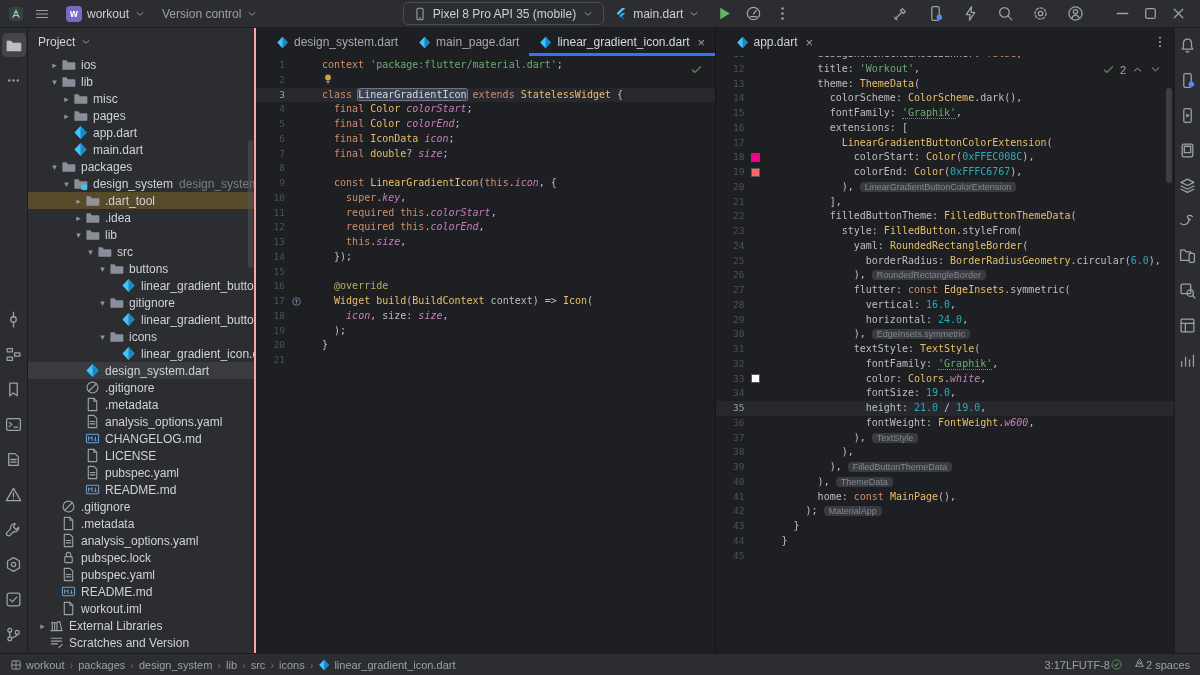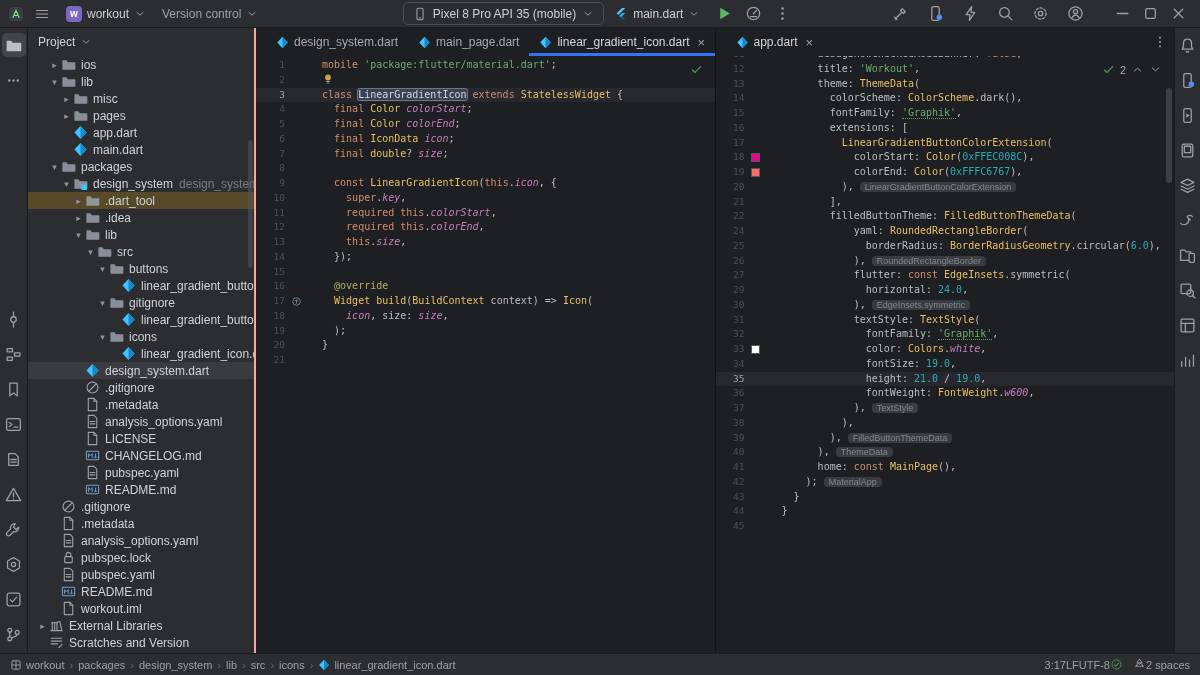--- a/index.html
+++ b/index.html
@@ -587,35 +587,35 @@
                 <path d="M3.5 1.5h6l3 3v10h-9z" fill="none" stroke="#9DA0A8" stroke-width="1.2" stroke-linecap="round" stroke-linejoin="round"></path>
                 <path d="M5.5 8h5M5.5 10.5h5" fill="none" stroke="#9DA0A8" stroke-width="1.2" stroke-linecap="round" stroke-linejoin="round"></path>
               </svg>
             </span>
             <span>analysis_options.yaml</span>
           </div>
           <div class="trow" style="padding-left: 44px;">
             <span class="chev"></span>
             <span class="icon">
               <svg viewBox="0 0 16 16">
+                <rect x="1.5" y="3.5" width="13" height="9" rx="1" fill="none" stroke="#6aa1d8" stroke-width="1.1"></rect>
+                <path d="M3.8 10.5V6l1.9 2.3L7.6 6v4.5M11.2 6v4.5M9.7 9.2l1.5 1.5 1.5-1.5" fill="none" stroke="#6aa1d8" stroke-width="1"></path>
+              </svg>
+            </span>
+            <span>CHANGELOG.md</span>
+          </div>
+          <div class="trow" style="padding-left: 44px;">
+            <span class="chev"></span>
+            <span class="icon">
+              <svg viewBox="0 0 16 16">
                 <path d="M3.5 1.5h6l3 3v10h-9z" fill="none" stroke="#9DA0A8" stroke-width="1.2" stroke-linecap="round" stroke-linejoin="round"></path>
                 <path d="M9.5 1.5v3h3" fill="none" stroke="#9DA0A8" stroke-width="1.2" stroke-linecap="round" stroke-linejoin="round"></path>
               </svg>
             </span>
             <span>LICENSE</span>
-          </div>
-          <div class="trow" style="padding-left: 44px;">
-            <span class="chev"></span>
-            <span class="icon">
-              <svg viewBox="0 0 16 16">
-                <rect x="1.5" y="3.5" width="13" height="9" rx="1" fill="none" stroke="#6aa1d8" stroke-width="1.1"></rect>
-                <path d="M3.8 10.5V6l1.9 2.3L7.6 6v4.5M11.2 6v4.5M9.7 9.2l1.5 1.5 1.5-1.5" fill="none" stroke="#6aa1d8" stroke-width="1"></path>
-              </svg>
-            </span>
-            <span>CHANGELOG.md</span>
           </div>
           <div class="trow" style="padding-left: 44px;">
             <span class="chev"></span>
             <span class="icon">
               <svg viewBox="0 0 16 16">
                 <path d="M3.5 1.5h6l3 3v10h-9z" fill="none" stroke="#9DA0A8" stroke-width="1.2" stroke-linecap="round" stroke-linejoin="round"></path>
                 <path d="M5.5 8h5M5.5 10.5h5" fill="none" stroke="#9DA0A8" stroke-width="1.2" stroke-linecap="round" stroke-linejoin="round"></path>
               </svg>
             </span>
             <span>pubspec.yaml</span>
@@ -770,21 +770,21 @@
                     <circle cx="8" cy="3.2" r="1.2" fill="#9DA0A8"></circle>
                     <circle cx="8" cy="8" r="1.2" fill="#9DA0A8"></circle>
                     <circle cx="8" cy="12.8" r="1.2" fill="#9DA0A8"></circle>
                   </svg>
                 </span>
               </button>
             </div>
           </div>
         <div class="code">
           <div class="codelines" id="code-left">
-              <div class="line"><span class="gut"><span class="num">1</span><span class="slot"></span></span><span class="src"><span class="tk-kw">mobile </span><span class="tk-str">'package:flutter/material.dart'</span><span class="tk-pl">;</span></span></div>
+              <div class="line"><span class="gut"><span class="num">1</span><span class="slot"></span></span><span class="src"><span class="tk-kw">context </span><span class="tk-str">'package:flutter/material.dart'</span><span class="tk-pl">;</span></span></div>
               <div class="line"><span class="gut"><span class="num">2</span><span class="slot"></span></span><span class="src"><span class="icon"><svg viewBox="0 0 16 16">
                       <circle cx="8" cy="6" r="3.9" fill="#c8a348"></circle>
                       <path d="M6.3 11.2h3.4M6.9 13.2h2.2" stroke="#9da0a8" stroke-width="1.4" stroke-linecap="round"></path>
                     </svg></span></span></div>
               <div class="line cur"><span class="gut"><span class="num">3</span><span class="slot"></span></span><span class="src"><span class="tk-kw">class </span><span class="tk-box">LinearGradientIcon</span><span class="tk-kw"> extends </span><span class="tk-cls">StatelessWidget</span><span class="tk-pl"> {</span></span></div>
               <div class="line"><span class="gut"><span class="num">4</span><span class="slot"></span></span><span class="src"><span class="tk-pl">  </span><span class="tk-kw">final </span><span class="tk-cls">Color</span><span class="tk-pl"> </span><span class="tk-fld">colorStart</span><span class="tk-pl">;</span></span></div>
               <div class="line"><span class="gut"><span class="num">5</span><span class="slot"></span></span><span class="src"><span class="tk-pl">  </span><span class="tk-kw">final </span><span class="tk-cls">Color</span><span class="tk-pl"> </span><span class="tk-fld">colorEnd</span><span class="tk-pl">;</span></span></div>
               <div class="line"><span class="gut"><span class="num">6</span><span class="slot"></span></span><span class="src"><span class="tk-pl">  </span><span class="tk-kw">final </span><span class="tk-cls">IconData</span><span class="tk-pl"> </span><span class="tk-fld">icon</span><span class="tk-pl">;</span></span></div>
               <div class="line"><span class="gut"><span class="num">7</span><span class="slot"></span></span><span class="src"><span class="tk-pl">  </span><span class="tk-kw">final </span><span class="tk-cls">double</span><span class="tk-pl">? </span><span class="tk-fld">size</span><span class="tk-pl">;</span></span></div>
               <div class="line"><span class="gut"><span class="num">8</span><span class="slot"></span></span><span class="src"></span></div>
@@ -846,24 +846,26 @@
               <div class="line"><span class="gut"><span class="num">13</span><span class="slot"></span></span><span class="src"><span class="tk-pl">      theme: </span><span class="tk-cls">ThemeData</span><span class="tk-pl">(</span></span></div>
               <div class="line"><span class="gut"><span class="num">14</span><span class="slot"></span></span><span class="src"><span class="tk-pl">        colorScheme: </span><span class="tk-cls">ColorScheme</span><span class="tk-pl">.dark(),</span></span></div>
               <div class="line"><span class="gut"><span class="num">15</span><span class="slot"></span></span><span class="src"><span class="tk-pl">        fontFamily: </span><span class="tk-strT">'Graphik'</span><span class="tk-pl">,</span></span></div>
               <div class="line"><span class="gut"><span class="num">16</span><span class="slot"></span></span><span class="src"><span class="tk-pl">        extensions: [</span></span></div>
               <div class="line"><span class="gut"><span class="num">17</span><span class="slot"></span></span><span class="src"><span class="tk-pl">          </span><span class="tk-cls">LinearGradientButtonColorExtension</span><span class="tk-pl">(</span></span></div>
               <div class="line"><span class="gut"><span class="num">18</span><span class="slot"><span class="swatch" style="background: rgb(236, 0, 140);"></span></span></span><span class="src"><span class="tk-pl">            colorStart: </span><span class="tk-cls">Color</span><span class="tk-pl">(</span><span class="tk-num">0xFFEC008C</span><span class="tk-pl">),</span></span></div>
               <div class="line"><span class="gut"><span class="num">19</span><span class="slot"><span class="swatch" style="background: rgb(252, 103, 103);"></span></span></span><span class="src"><span class="tk-pl">            colorEnd: </span><span class="tk-cls">Color</span><span class="tk-pl">(</span><span class="tk-num">0xFFFC6767</span><span class="tk-pl">),</span></span></div>
               <div class="line"><span class="gut"><span class="num">20</span><span class="slot"></span></span><span class="src"><span class="tk-pl">          ), </span><span class="tk-inlay">LinearGradientButtonColorExtension</span></span></div>
               <div class="line"><span class="gut"><span class="num">21</span><span class="slot"></span></span><span class="src"><span class="tk-pl">        ],</span></span></div>
               <div class="line"><span class="gut"><span class="num">22</span><span class="slot"></span></span><span class="src"><span class="tk-pl">        filledButtonTheme: </span><span class="tk-cls">FilledButtonThemeData</span><span class="tk-pl">(</span></span></div>
+              <div class="line"><span class="gut"><span class="num">23</span><span class="slot"></span></span><span class="src"><span class="tk-pl">          style: </span><span class="tk-cls">FilledButton</span><span class="tk-pl">.styleFrom(</span></span></div>
               <div class="line"><span class="gut"><span class="num">24</span><span class="slot"></span></span><span class="src"><span class="tk-pl">            yaml: </span><span class="tk-cls">RoundedRectangleBorder</span><span class="tk-pl">(</span></span></div>
               <div class="line"><span class="gut"><span class="num">25</span><span class="slot"></span></span><span class="src"><span class="tk-pl">              borderRadius: </span><span class="tk-cls">BorderRadiusGeometry</span><span class="tk-pl">.circular(</span><span class="tk-num">6.0</span><span class="tk-pl">),</span></span></div>
               <div class="line"><span class="gut"><span class="num">26</span><span class="slot"></span></span><span class="src"><span class="tk-pl">            ), </span><span class="tk-inlay">RoundedRectangleBorder</span></span></div>
               <div class="line"><span class="gut"><span class="num">27</span><span class="slot"></span></span><span class="src"><span class="tk-pl">            flutter: </span><span class="tk-kw">const </span><span class="tk-cls">EdgeInsets</span><span class="tk-pl">.symmetric(</span></span></div>
+              <div class="line"><span class="gut"><span class="num">28</span><span class="slot"></span></span><span class="src"><span class="tk-pl">              vertical: </span><span class="tk-num">16.0</span><span class="tk-pl">,</span></span></div>
               <div class="line"><span class="gut"><span class="num">29</span><span class="slot"></span></span><span class="src"><span class="tk-pl">              horizontal: </span><span class="tk-num">24.0</span><span class="tk-pl">,</span></span></div>
               <div class="line"><span class="gut"><span class="num">30</span><span class="slot"></span></span><span class="src"><span class="tk-pl">            ), </span><span class="tk-inlay">EdgeInsets.symmetric</span></span></div>
               <div class="line"><span class="gut"><span class="num">31</span><span class="slot"></span></span><span class="src"><span class="tk-pl">            textStyle: </span><span class="tk-cls">TextStyle</span><span class="tk-pl">(</span></span></div>
               <div class="line"><span class="gut"><span class="num">32</span><span class="slot"></span></span><span class="src"><span class="tk-pl">              fontFamily: </span><span class="tk-strT">'Graphik'</span><span class="tk-pl">,</span></span></div>
               <div class="line"><span class="gut"><span class="num">33</span><span class="slot"><span class="swatch" style="background: rgb(255, 255, 255);"></span></span></span><span class="src"><span class="tk-pl">              color: </span><span class="tk-cls">Colors</span><span class="tk-pl">.</span><span class="tk-fld">white</span><span class="tk-pl">,</span></span></div>
               <div class="line"><span class="gut"><span class="num">34</span><span class="slot"></span></span><span class="src"><span class="tk-pl">              fontSize: </span><span class="tk-num">19.0</span><span class="tk-pl">,</span></span></div>
               <div class="line cur"><span class="gut"><span class="num">35</span><span class="slot"></span></span><span class="src"><span class="tk-pl">              height: </span><span class="tk-num">21.0</span><span class="tk-pl"> / </span><span class="tk-num">19.0</span><span class="tk-pl">,</span></span></div>
               <div class="line"><span class="gut"><span class="num">36</span><span class="slot"></span></span><span class="src"><span class="tk-pl">              fontWeight: </span><span class="tk-cls">FontWeight</span><span class="tk-pl">.</span><span class="tk-fld">w600</span><span class="tk-pl">,</span></span></div>
               <div class="line"><span class="gut"><span class="num">37</span><span class="slot"></span></span><span class="src"><span class="tk-pl">            ), </span><span class="tk-inlay">TextStyle</span></span></div>
               <div class="line"><span class="gut"><span class="num">38</span><span class="slot"></span></span><span class="src"><span class="tk-pl">          ),</span></span></div>

